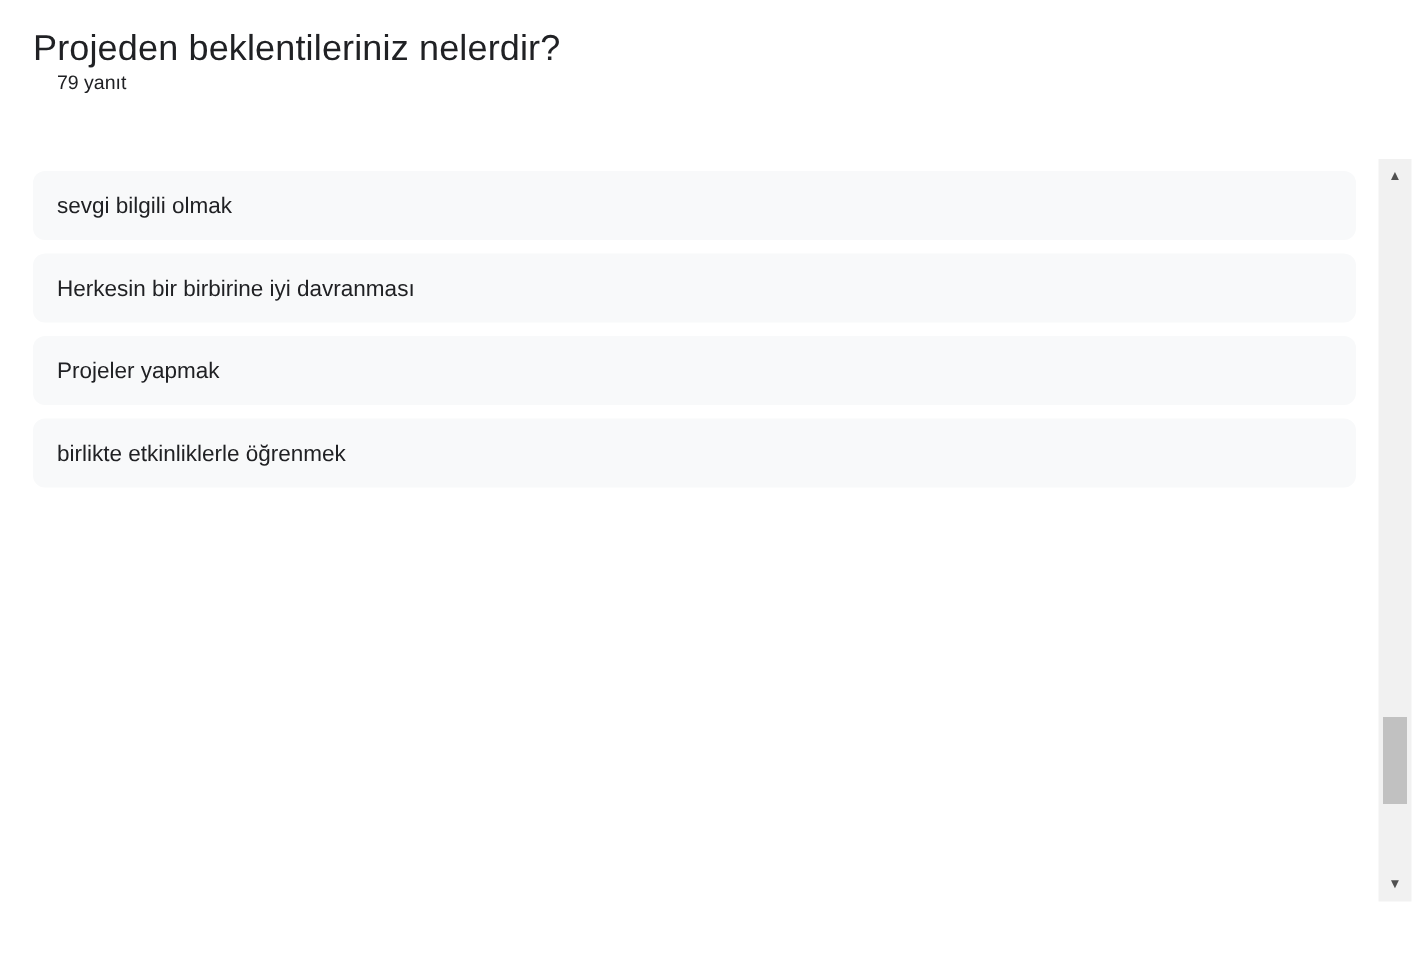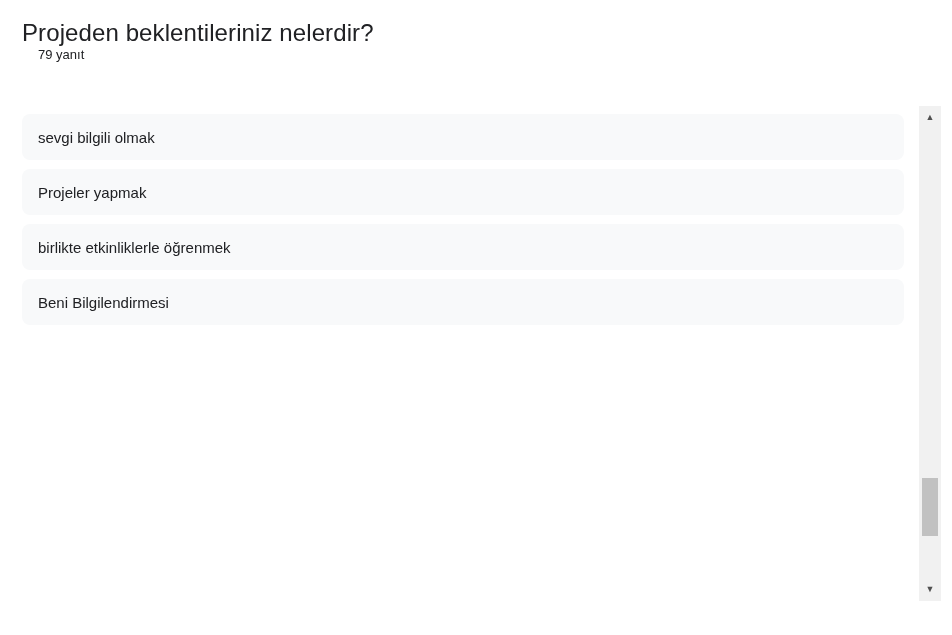--- a/index.html
+++ b/index.html
@@ -91,27 +91,27 @@
 
 <div class="page-title">Projeden beklentileriniz nelerdir?</div>
 
 <div class="response-count">79 yanıt</div>
 
 <div class="response-list">
   <div class="response-card">
     <span>sevgi bilgili olmak</span>
   </div>
   <div class="response-card">
+    <span>Herkesin bir birbirine iyi davranması</span>
+  </div>
+  <div class="response-card">
     <span>Projeler yapmak</span>
   </div>
   <div class="response-card">
     <span>birlikte etkinliklerle öğrenmek</span>
-  </div>
-  <div class="response-card">
-    <span>Beni Bilgilendirmesi</span>
   </div>
 </div>
 
 <div class="scrollbar">
   <div class="scroll-btn up">
     <span>▲</span>
   </div>
   <div class="scroll-thumb"></div>
   <div class="scroll-btn down">
     <span>▼</span>

